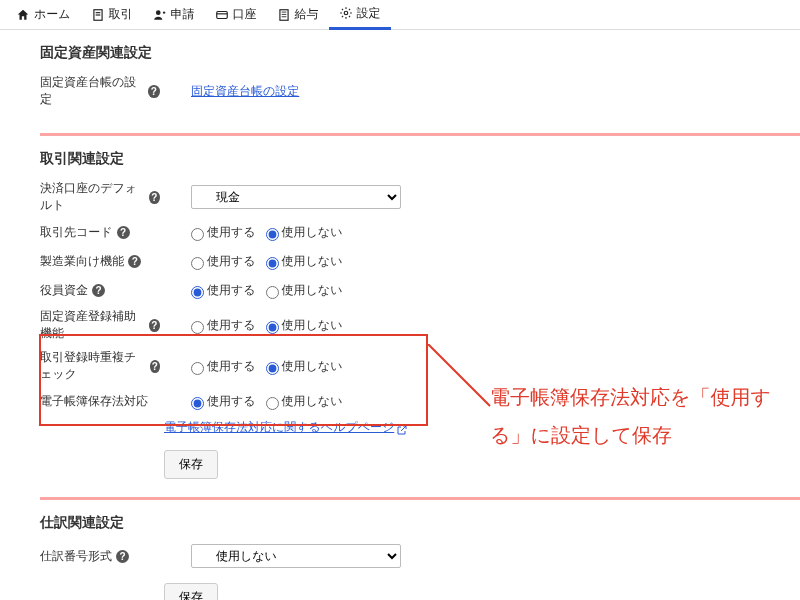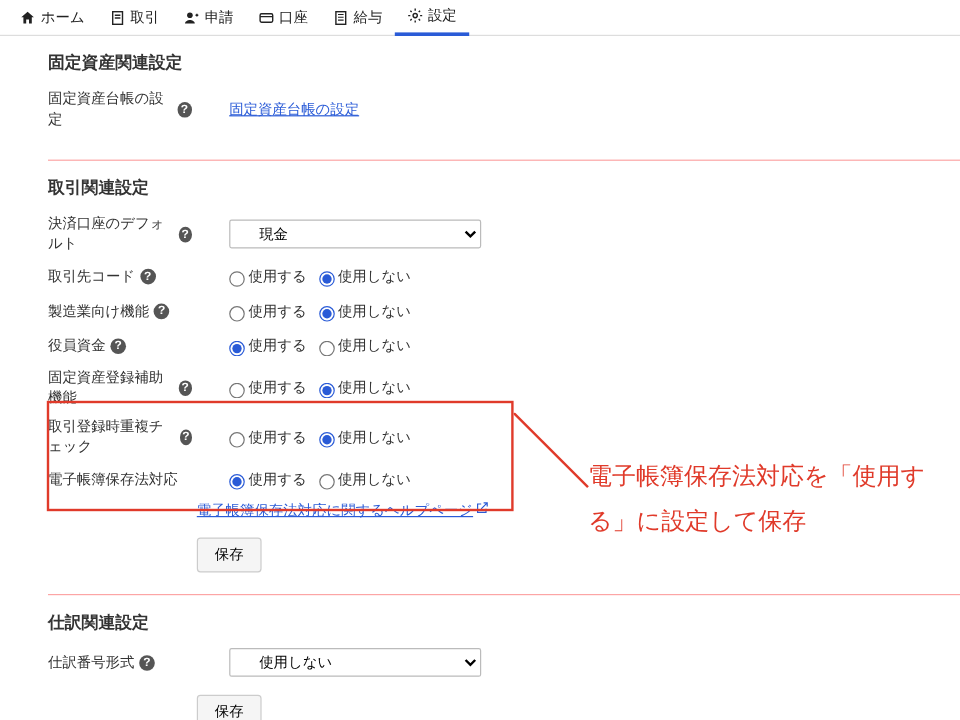--- a/index.html
+++ b/index.html
@@ -37,21 +37,21 @@
     border-bottom: 3px solid #2a5bd7;
     padding-bottom: 0;
     font-weight: 400;
   }
 
   
   .content {
     padding: 8px 0 40px 40px;
   }
   .panel {
-    border-top: 1px solid #fca5a5;
+    border-top: 3px solid #fca5a5;
     padding: 14px 0 18px 0;
     position: relative;
   }
   .panel.first { border-top: none; padding-top: 6px; }
   .section-title {
     font-size: 14px;
     font-weight: 700;
     margin-bottom: 12px;
   }
 
@@ -93,21 +93,21 @@
     min-width: 210px;
     background: #fff;
   }
 
   a.link {
     color: #2a5bd7;
     text-decoration: underline;
     font-size: 12px;
   }
 
-  .help-link-row { margin-left: 124px; margin-top: 2px; display: flex; align-items: flex-start; }
+  .help-link-row { margin-left: 124px; margin-top: 2px; display: flex; align-items: flex-end; }
   .ext-icon { margin-left: 2px; display: inline-flex; }
 
   .save-btn {
     margin-left: 124px;
     margin-top: 14px;
     padding: 5px 14px;
     font-size: 12px;
     border: 1px solid #ccc;
     border-radius: 3px;
     background: #f5f5f5;

